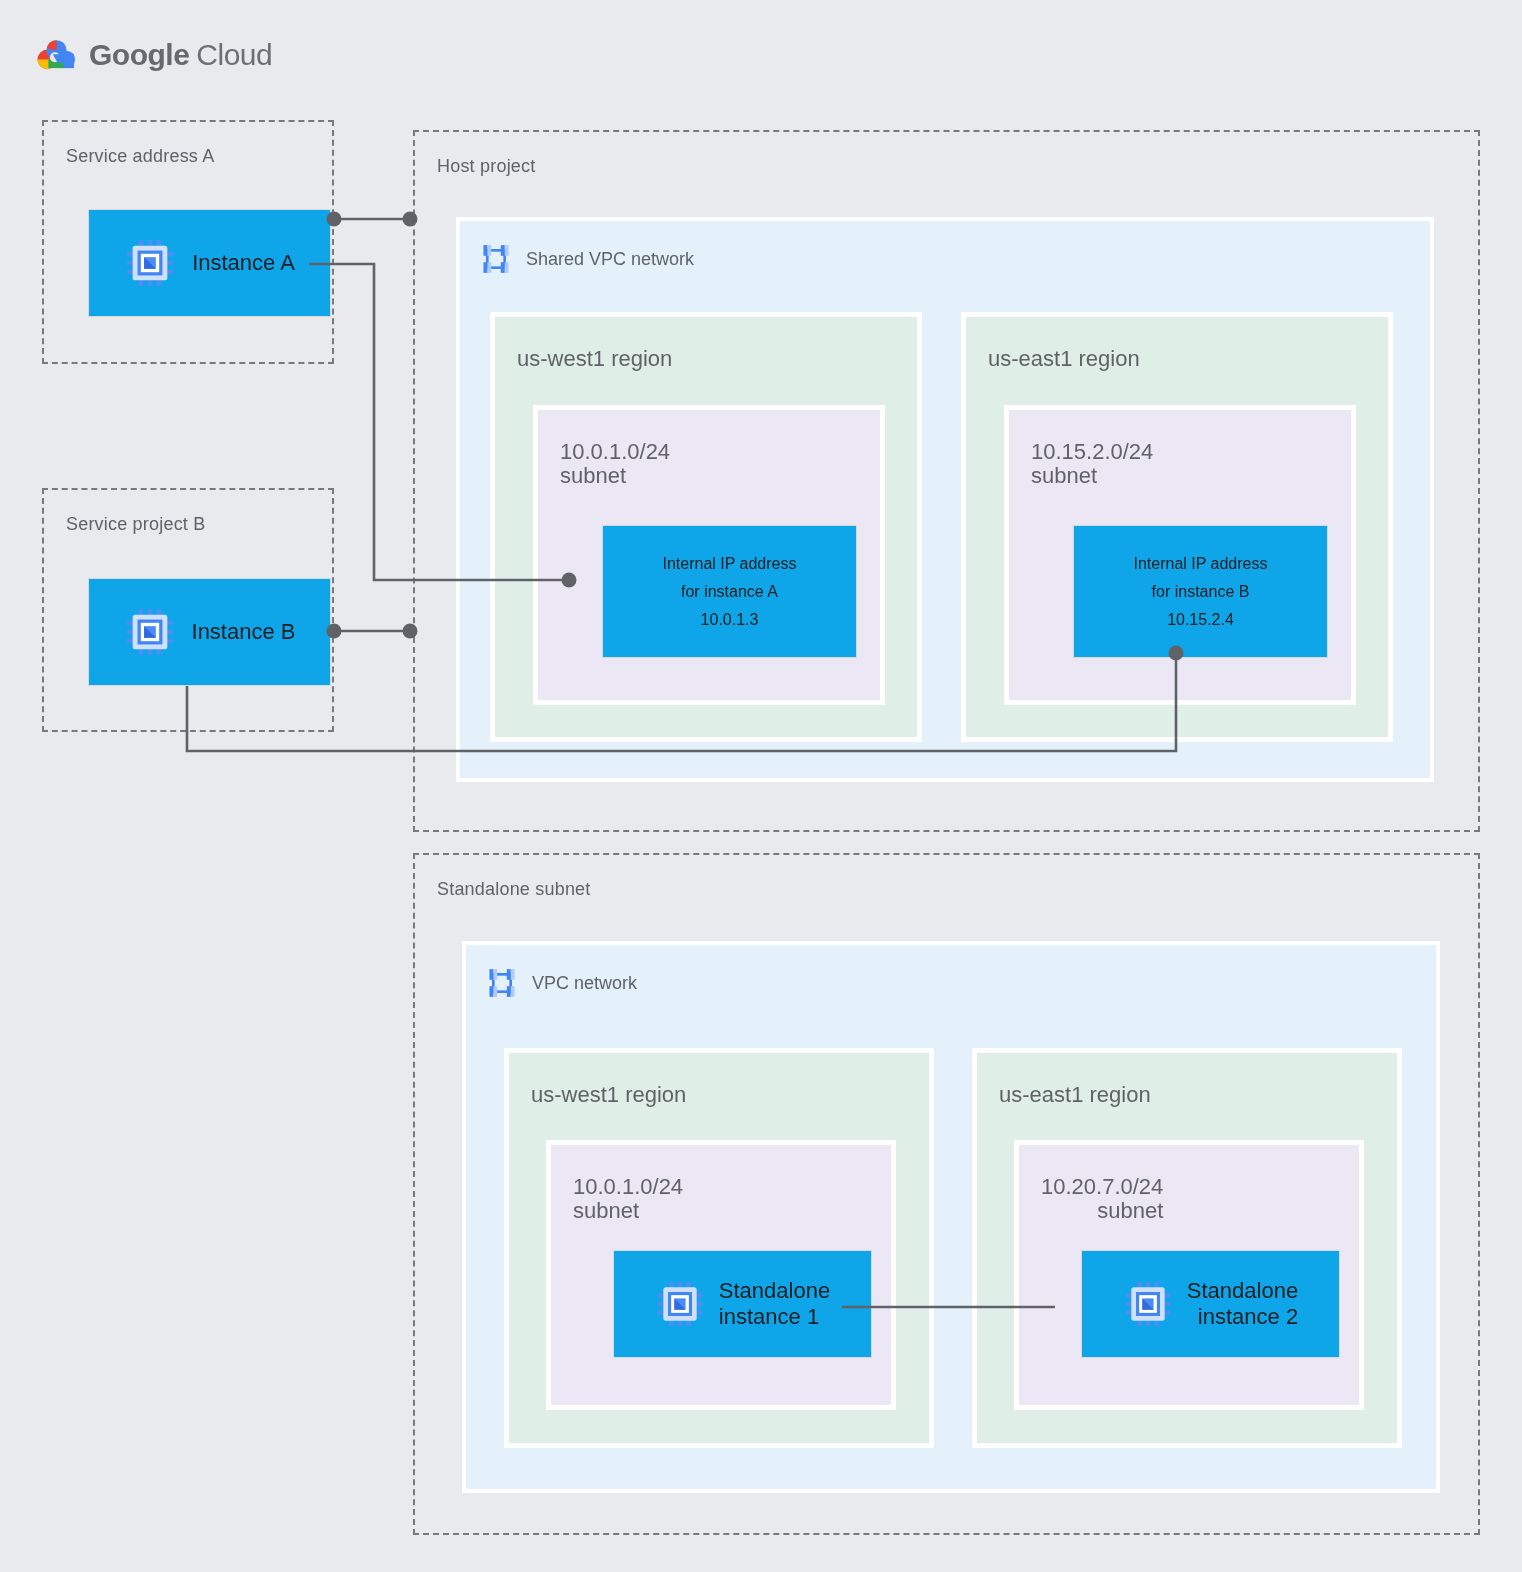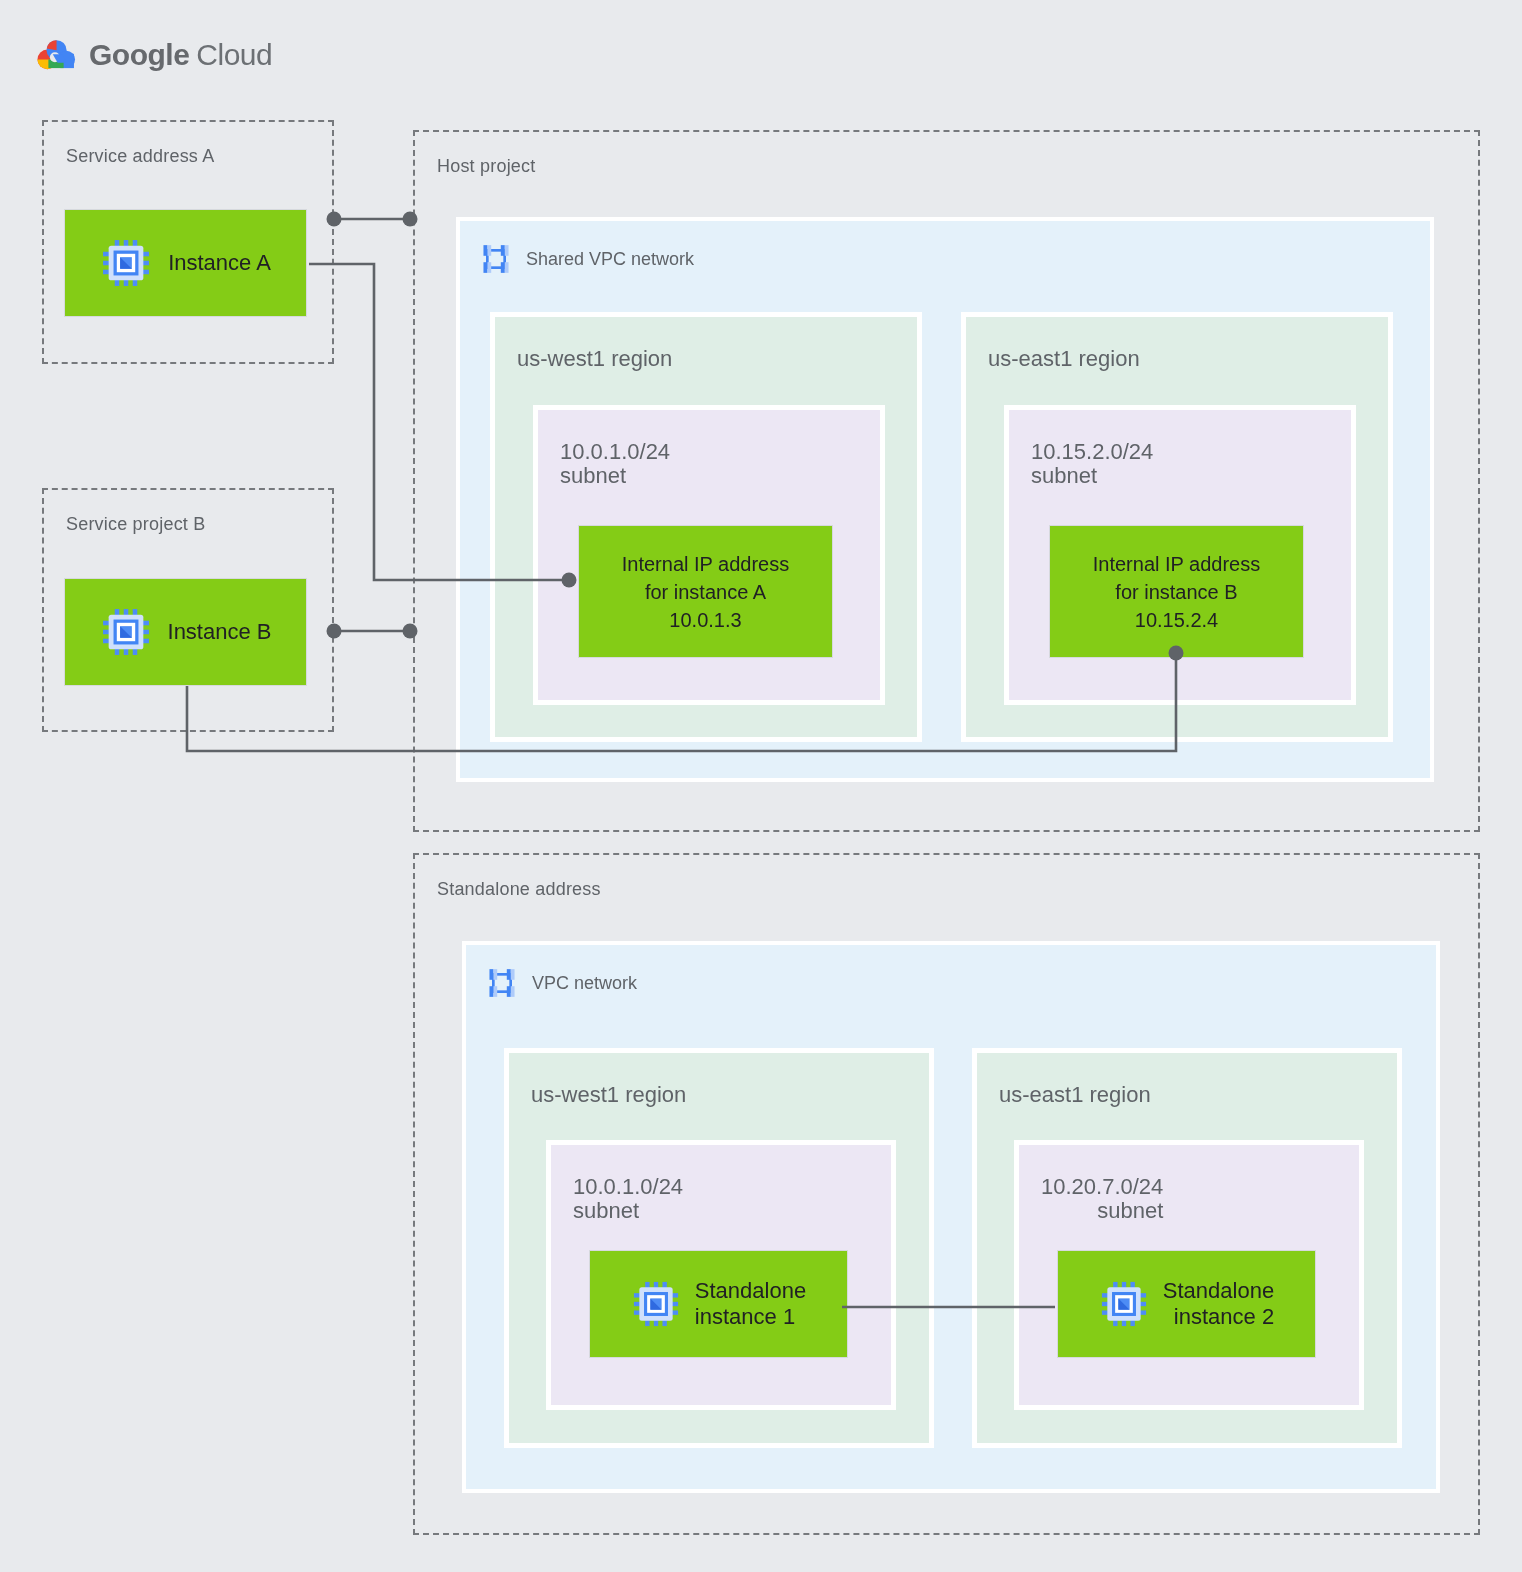--- a/index.html
+++ b/index.html
@@ -6,26 +6,26 @@
   #canvas{position:relative;width:1522px;height:1572px;background:#e8eaed;overflow:hidden;padding-left:23px;}
   .dashed-box{position:absolute;border:2px dashed #76797d;background:transparent;}
   .proj-label{position:absolute;left:22px;top:24px;font-size:18px;color:#5f6368;letter-spacing:.2px;}
   .blue-box{position:absolute;background:#e4f1fa;border:4px solid #ffffff;}
   .green-box{position:absolute;background:#dfeee6;border:5px solid #ffffff;}
   .purple-box{position:absolute;background:#ece7f4;border:5px solid #ffffff;}
   .box-label{position:absolute;left:22px;top:30px;font-size:22px;color:#5f6368;line-height:24px;}
   .net-header{position:absolute;left:20px;top:22px;display:flex;align-items:center;gap:14px;}
   .net-header .net-label{font-size:18px;color:#5f6368;}
 
-  .white-card{position:absolute;background:#84cc16;border:1px solid #d6d9dd;
-              display:flex;align-items:center;justify-content:center;gap:16px;box-sizing:border-box;}
+  .white-card{position:absolute;background:#0ea5e9;border:1px solid #d6d9dd;
+              display:flex;align-items:center;justify-content:center;gap:16px;box-sizing:border-box;margin-left:24px;}
   .inst-label{font-size:22px;color:#202124;}
   .inst-label .l2{display:block;}
   .ip-card{flex-direction:column;gap:0;text-align:center;}
-  .ip-card div{font-size:20px;color:#202124;line-height:28px;}
+  .ip-card div{font-size:16px;color:#202124;line-height:28px;}
 
   .logo{position:absolute;left:33px;top:36px;display:flex;align-items:center;gap:10px;}
   .logo-text{font-size:30px;color:#6c7074;letter-spacing:-0.5px;}
   .logo-text .g{font-weight:700;color:#66696d;}
   .logo-text .c{font-weight:400;color:#6c7074;margin-left:7px;}
 
   svg{display:block;}
   #connectors{position:absolute;left:0;top:0;pointer-events:none;}
 </style>
 </head>
@@ -149,21 +149,21 @@
             <div>Internal IP address</div>
             <div>for instance B</div>
             <div>10.15.2.4</div>
           </div>
         </div>
       </div>
     </div>
   </div>
 
   <div class="dashed-box" style="left:413px;top:853px;width:1063px;height:678px;">
-    <div class="proj-label">Standalone address</div>
+    <div class="proj-label">Standalone subnet</div>
 
     <div class="blue-box" style="left:47px;top:86px;width:970px;height:544px;">
       <div class="net-header">
         <svg width="32" height="32" viewBox="0 0 24 24">
           <rect x="5.5" y="5.5" width="13" height="13" fill="none" stroke="#4285F4" stroke-width="2"></rect>
           <g>
             <rect x="2.6" y="1.6" width="3" height="8" fill="#4285F4"></rect>
               <rect x="5.6" y="1.6" width="2.8" height="8" fill="#aecbfa"></rect>
             <rect x="15.6" y="1.6" width="3" height="8" fill="#4285F4"></rect>
               <rect x="18.6" y="1.6" width="2.8" height="8" fill="#aecbfa"></rect>

